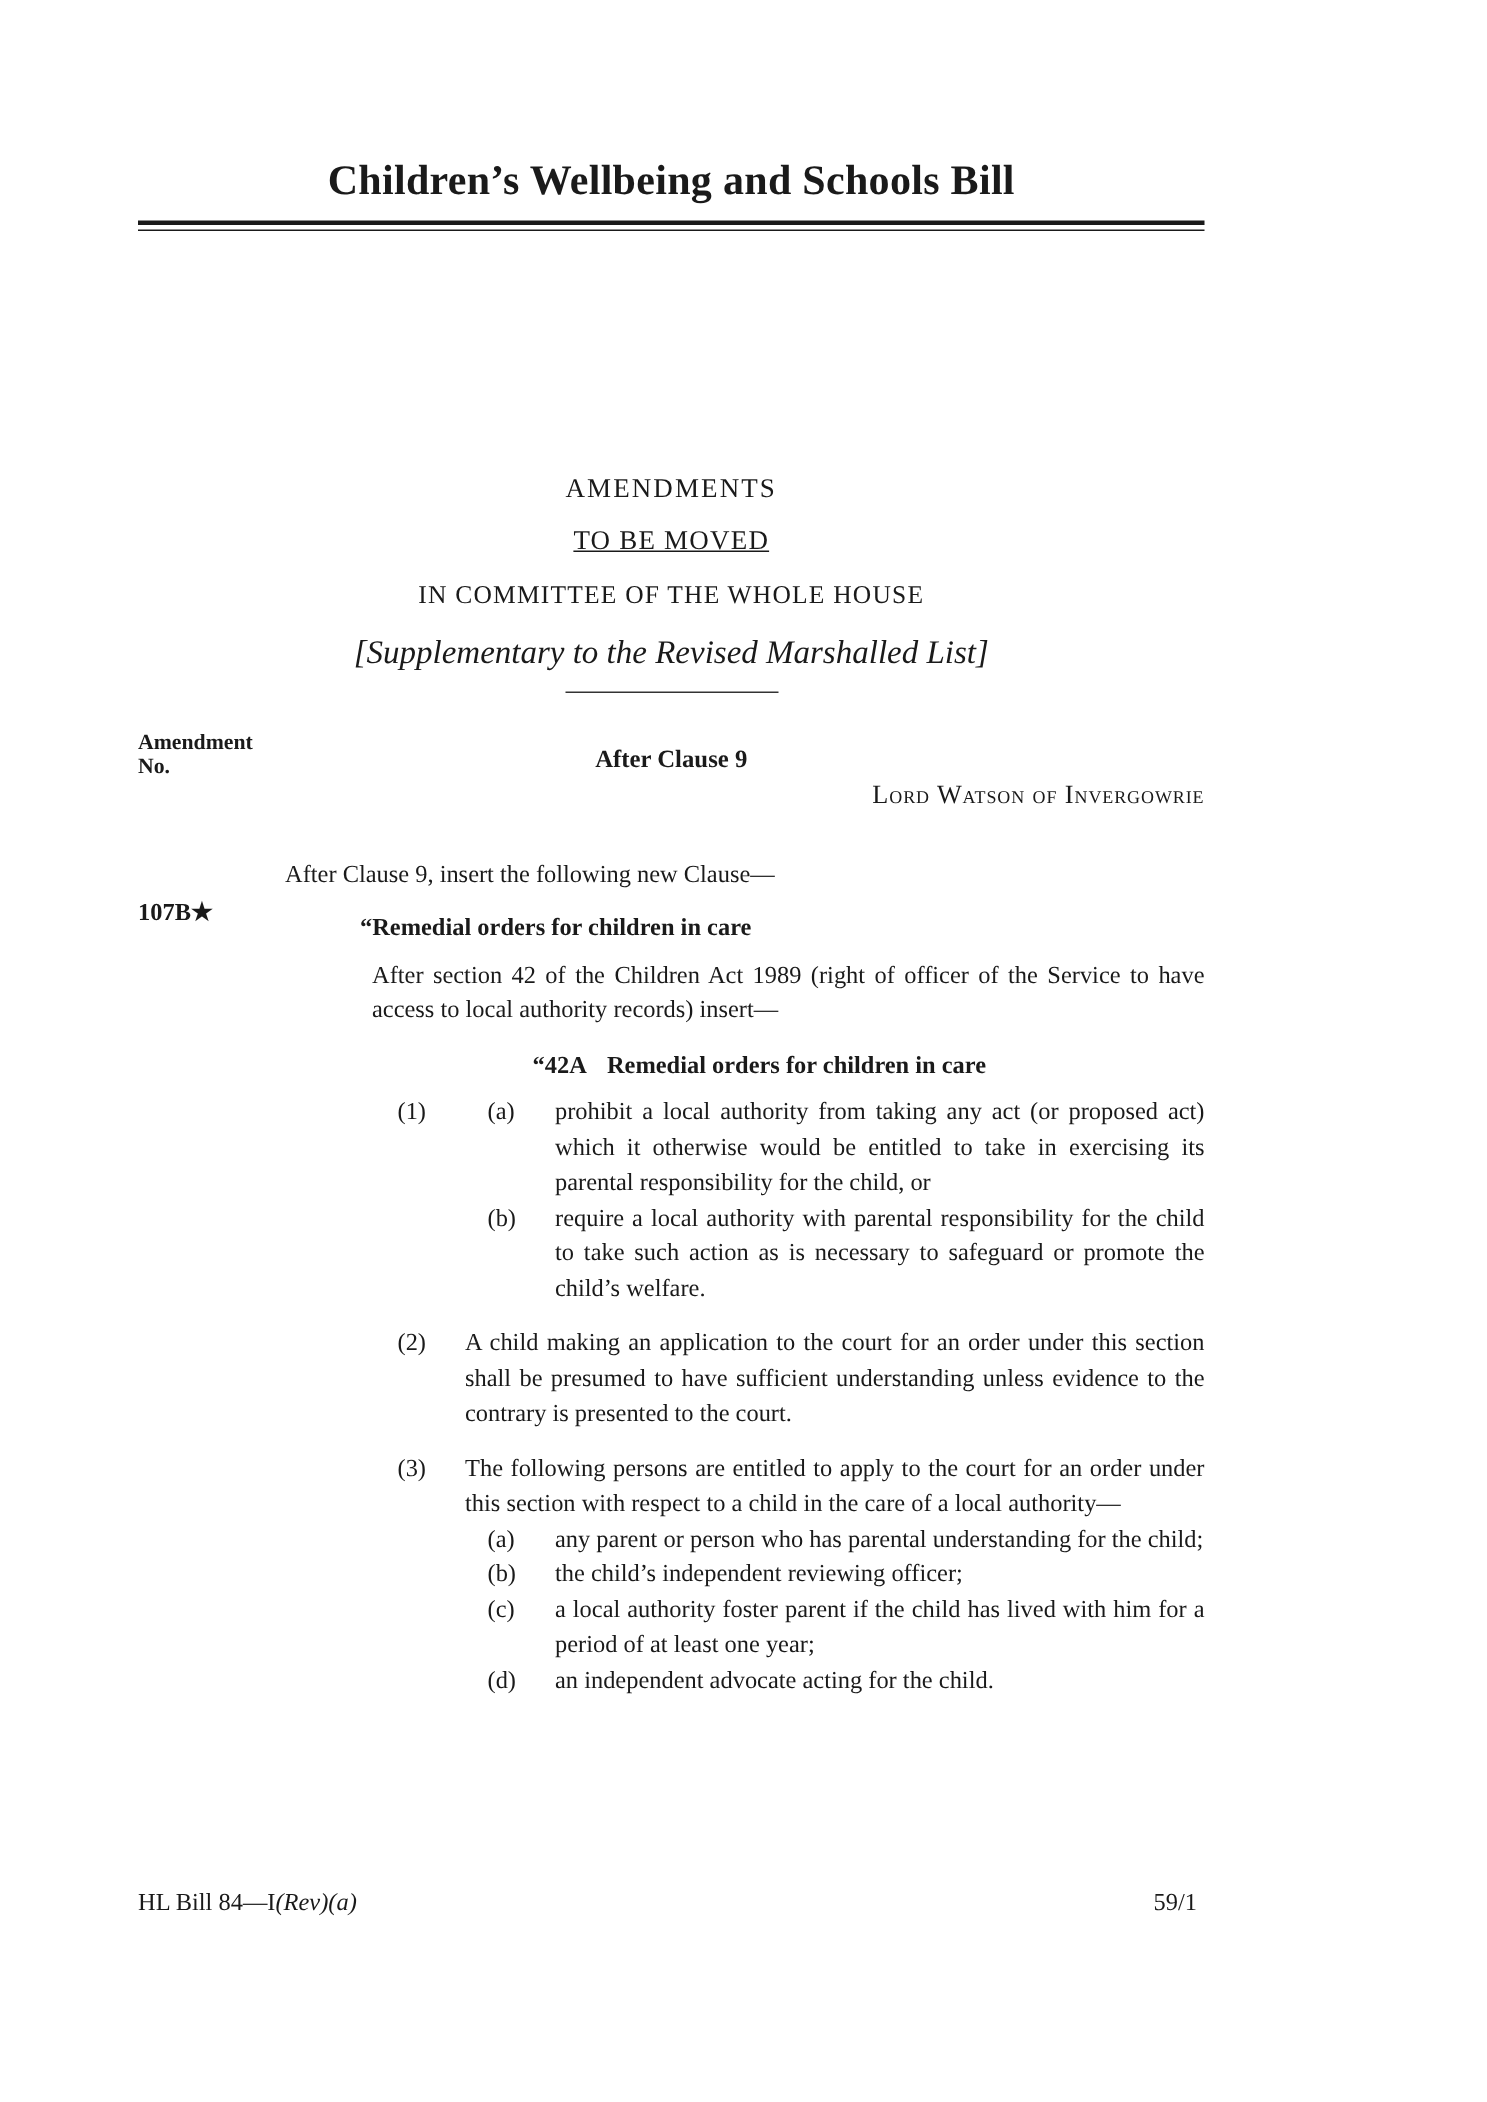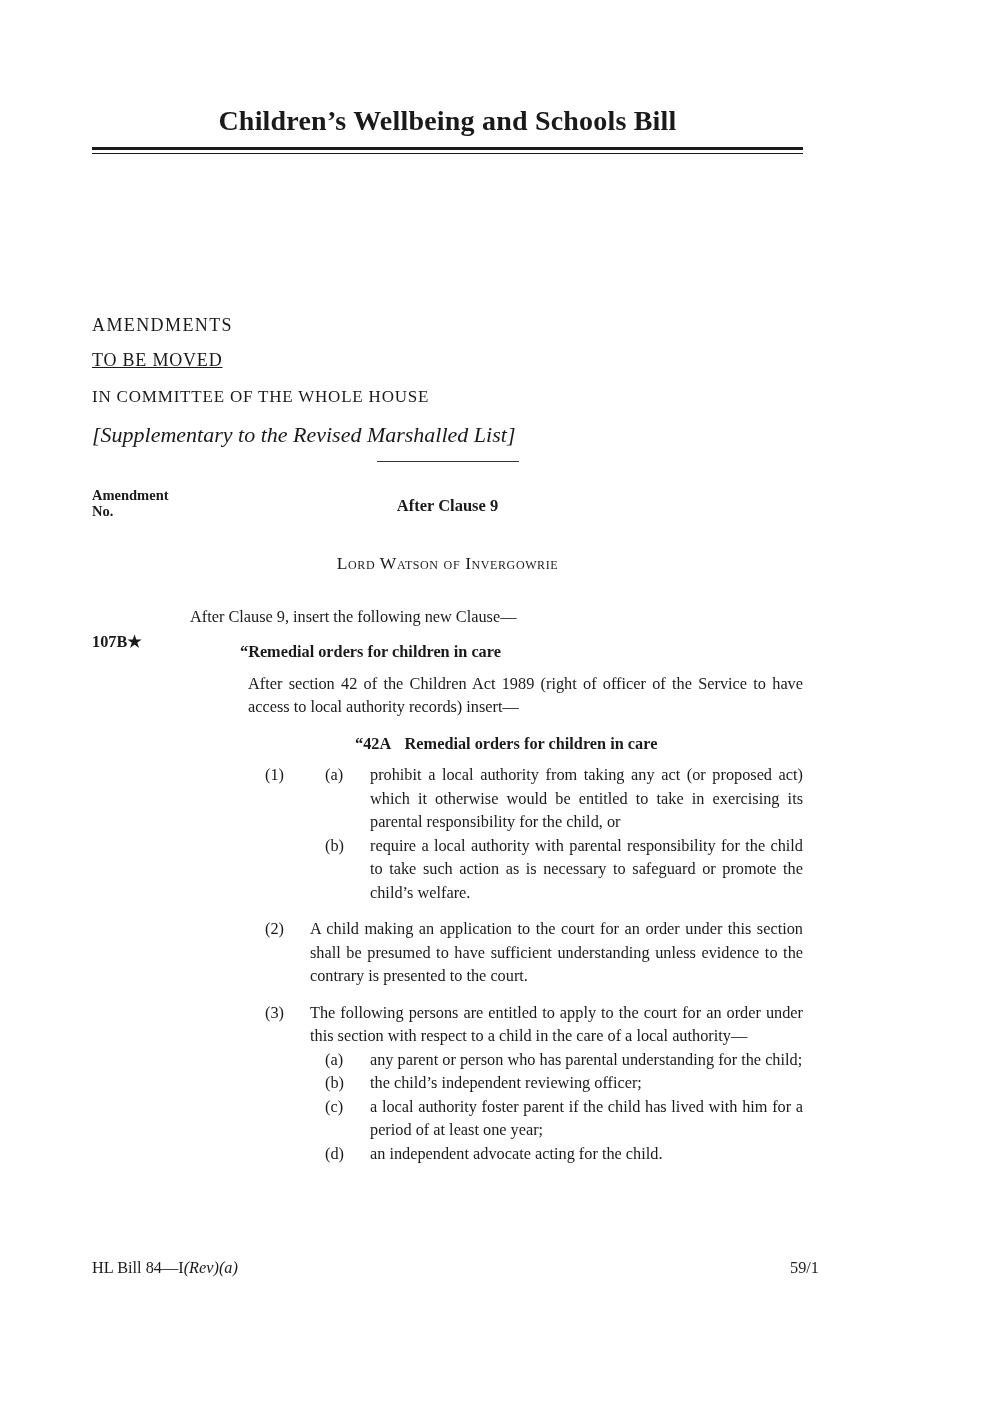--- a/index.html
+++ b/index.html
@@ -33,20 +33,21 @@
   .title-rule {
     margin-top: 8px;
     height: 3px;
     border-top: 3px solid #1a1a1a;
     border-bottom: 1px solid #1a1a1a;
   }
 
   
   .caps-block {
     margin-top: 160px;
+    text-align: center;
   }
   .caps-line {
     font-size: 18px;
     line-height: 23px;
     letter-spacing: 0.8px;
   }
   .caps-line.l1 { letter-spacing: 1.4px; margin-bottom: 12px; }
   .caps-line.l2 { margin-bottom: 13px; text-decoration: underline; }
   .caps-line.l3 { font-size: 17px; }
   .note {
@@ -79,22 +80,21 @@
   }
   .amend-no-label span { display: block; }
   .after-clause {
     font-weight: 700;
     font-size: 16.5px;
     line-height: 23.5px;
   }
 
   
   .mover {
-    margin-top: 34px;
-    text-align: center;
+    text-align: right;
     font-variant: small-caps;
     font-size: 17.5px;
     line-height: 23px;
     letter-spacing: 0.6px;
   }
 
   
   .bodytext { font-size: 16.3px; line-height: 23.5px; }
 
   .amendment-row {
@@ -137,21 +137,21 @@
   .pnum { position: absolute; left: 0; top: 0; }
   .ptext { margin-left: 45px; text-align: justify; }
   .sub { position: relative; margin-top: 0; }
   .snum { position: absolute; left: 60px; top: 0; }
   .stext { margin-left: 105px; text-align: justify; }
 
   
   .footer {
     position: absolute;
     left: 92px;
-    right: 77px;
+    right: 98px;
     top: 1256px;
     display: flex;
     justify-content: space-between;
     font-size: 16.3px;
     line-height: 23px;
   }
   .footer .it { font-style: italic; }
 </style>
 </head>
 <body>

